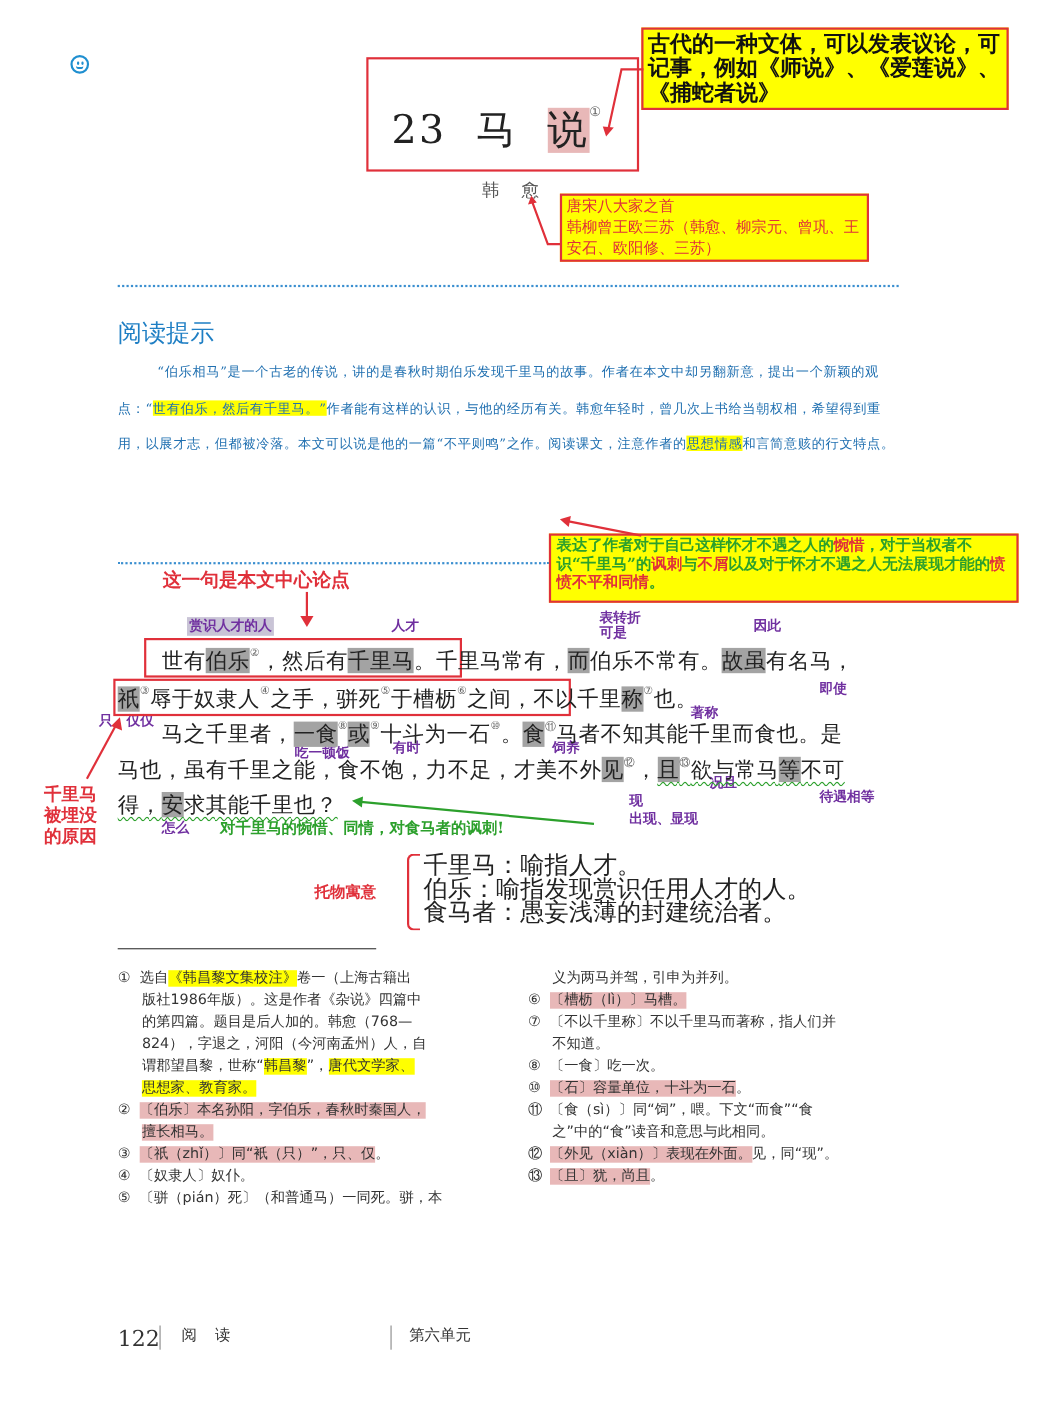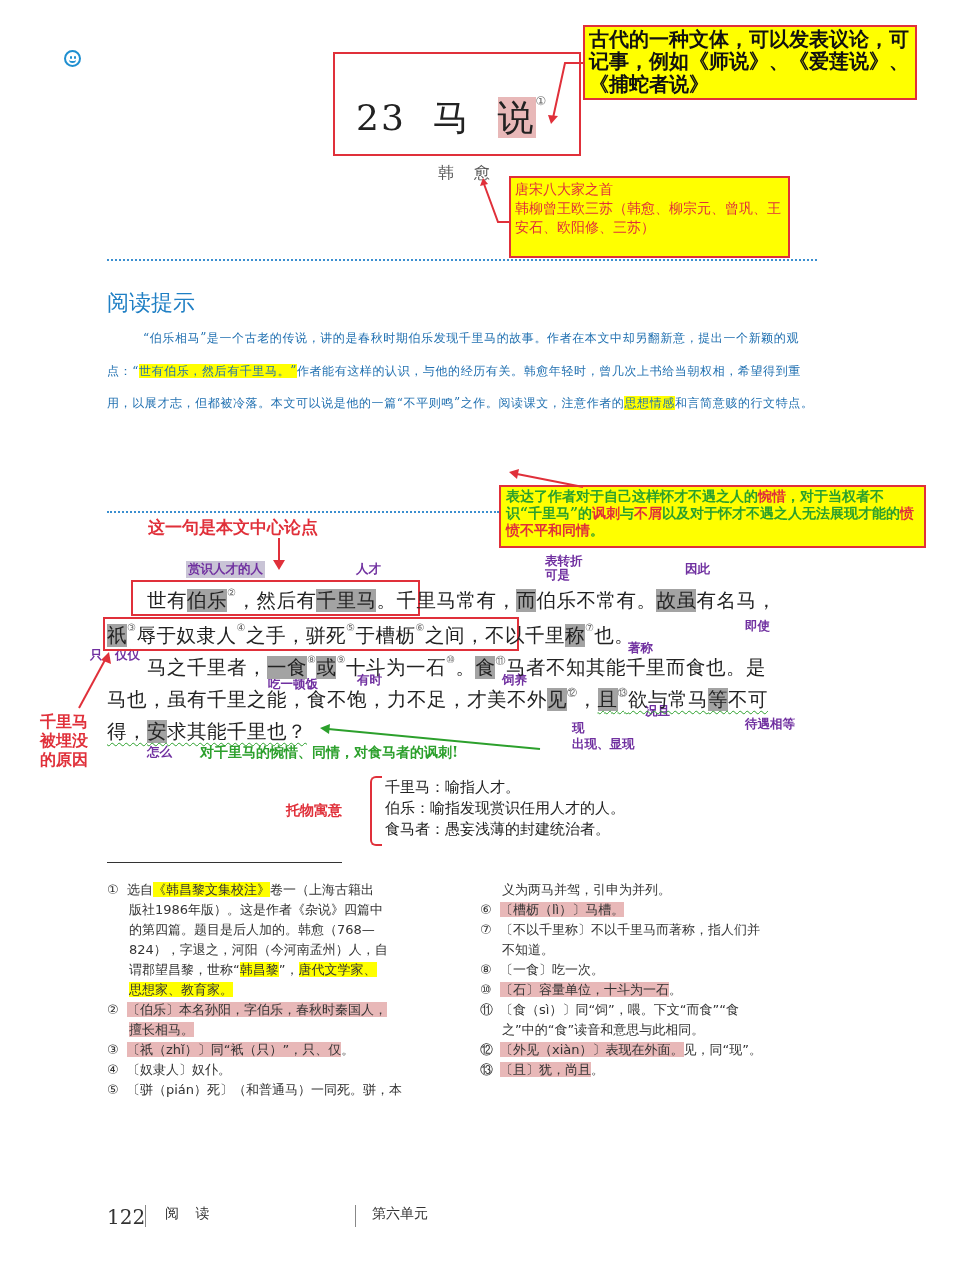--- a/index.html
+++ b/index.html
@@ -11,21 +11,21 @@
   .smiley .e1 { left:4px; } .smiley .e2 { left:8px; }
   .smiley .m { position:absolute; left:3px; top:6px; width:7px; height:3px; border-bottom:2px solid #1f8fd0; border-radius:0 0 4px 4px; }
 
   .titlebox { left:333px; top:52px; width:248px; height:104px; border:2px solid #e0303a; box-sizing:border-box; }
   .title { left:356px; top:94px; font-size:36px; color:#222; letter-spacing:2px; font-family:"DejaVu Serif",serif; }
   .title .hl { background:#e8b8b8; }
   .title sup { font-size:12px; vertical-align:top; color:#666; }
 
   .note-yellow { background:#ffff00; border:2px solid #e0303a; box-sizing:border-box; line-height:1.12; }
   .note1 { left:583px; top:25px; width:334px; height:75px; font-size:20px; font-weight:bold; color:#111; padding:1px 4px; }
-  .note2 { left:509px; top:176px; width:281px; height:82px; font-size:14px; color:#e0303a; padding:2px 4px; line-height:1.35; }
+  .note2 { left:509px; top:176px; width:281px; height:62px; font-size:14px; color:#e0303a; padding:2px 4px; line-height:1.35;font-family:Liberation Serif, serif; }
   .author { left:438px; top:163px; font-size:16px; color:#555; letter-spacing:20px; }
 
   .dots { height:0; border-top:2px dotted #3b8fd0; }
   .section-title { left:107px; top:288px; font-size:22px; color:#1f7fc4; }
   .hint { left:107px; top:322px; width:712px; font-size:12px; line-height:32.5px; color:#1f6fb0; text-indent:36px; letter-spacing:0.6px; }
   .yl { background:#ffff00; }
 
   .note3 { left:499px; top:485px; width:427px; height:63px; font-size:14px; font-weight:bold; color:#2ca02c; padding:1px 5px; line-height:1.22; }
   .note3 .r { color:#e0303a; }
 
@@ -34,21 +34,21 @@
   .green { color:#2ca02c; font-weight:bold; }
 
   .main { left:107px; width:712px; font-size:19.5px; color:#222; letter-spacing:0.5px; }
   .main .pk { background:#a3a3a3; }
   .main sup { font-size:10px; color:#666; vertical-align:top; }
   .wavy { text-decoration:underline wavy #2ca02c; text-decoration-thickness:1px; text-underline-offset:4px; }
 
   .box1 { left:131px; top:580px; width:289px; height:36px; border:2px solid #e0303a; box-sizing:border-box; }
   .box2 { left:103px; top:617px; width:416px; height:34px; border:2px solid #e0303a; box-sizing:border-box; }
 
-  .brace-block { left:385px; top:777px; font-size:15px; line-height:21px; color:#222; font-family:"DejaVu Sans",sans-serif; }
+  .brace-block { left:385px; top:777px; font-size:22px; line-height:21px; color:#222; font-family:"DejaVu Sans",sans-serif; }
   .brace { left:370px; top:776px; width:10px; height:66px; border-left:2px solid #e0303a; border-top:2px solid #e0303a; border-bottom:2px solid #e0303a; border-radius:6px 0 0 6px; }
 
   .fn-rule { left:107px; top:862px; width:235px; height:0; border-top:1px solid #333; }
   .fn { font-size:13px; line-height:20px; color:#333; font-family:"DejaVu Sans",sans-serif; }
   .fn .pk { background:#e8b8b8;margin-top:36px; }
   .fn .num { display:inline-block; width:20px; }
   .fn .ind { padding-left:22px; }
 
   .footer { top:1205px; font-size:14px; color:#333; font-family:"DejaVu Serif",serif; }
   .vbar { width:1px; height:22px; background:#888; top:1205px; }
@@ -92,21 +92,21 @@
 <svg class="abs" style="left:505px;top:462px;" width="80" height="28">
   <line x1="78" y1="25" x2="12" y2="12" stroke="#e0303a" stroke-width="2"></line>
   <polygon points="4,10 14,7 12,17" fill="#e0303a"></polygon>
 </svg>
 
 <div class="abs red-bold" style="left:148px;top:516px;font-size:17px;">这一句是本文中心论点</div>
 <svg class="abs" style="left:272px;top:538px;" width="14" height="34">
   <line x1="7" y1="0" x2="7" y2="24" stroke="#e0303a" stroke-width="2"></line>
   <polygon points="1,22 13,22 7,32" fill="#e0303a"></polygon>
 </svg>
-<div class="abs purple" style="left:170px;top:561px;background:#c9c4d6;padding:0 2px;margin-left:16px;">赏识人才的人</div>
+<div class="abs purple" style="left:170px;top:561px;background:#c9c4d6;padding:0 2px;">赏识人才的人</div>
 <div class="abs purple" style="left:356px;top:561px;">人才</div>
 <div class="abs purple" style="left:545px;top:554px;line-height:14px;">
     <div>表转折</div>
     <div>可是</div>
   </div>
 <div class="abs purple" style="left:685px;top:561px;">因此</div>
 <div class="abs purple" style="left:745px;top:618px;">即使</div>
 <div class="abs purple" style="left:628px;top:640px;">著称</div>
 <div class="abs purple" style="left:90px;top:647px;">只，仅仅</div>
 <div class="abs purple" style="left:268px;top:676px;">吃一顿饭</div>

